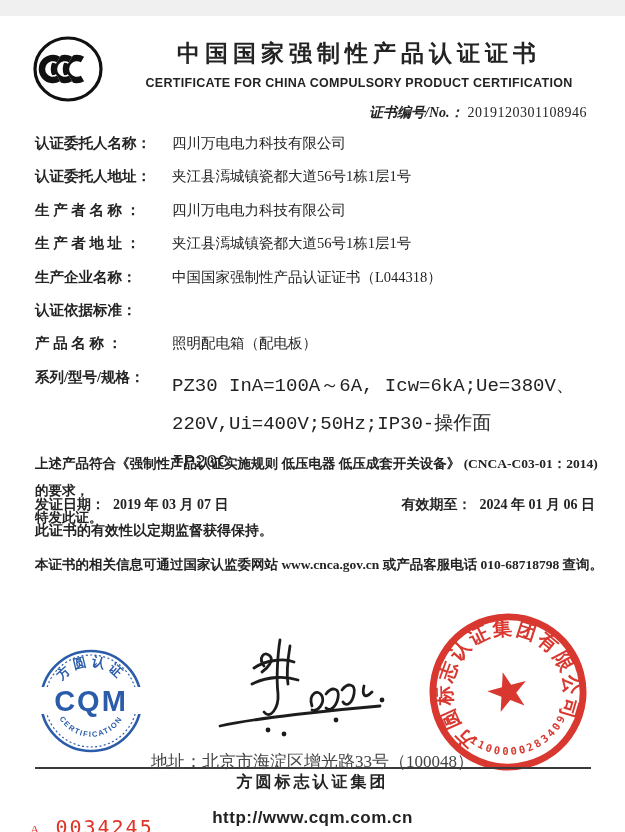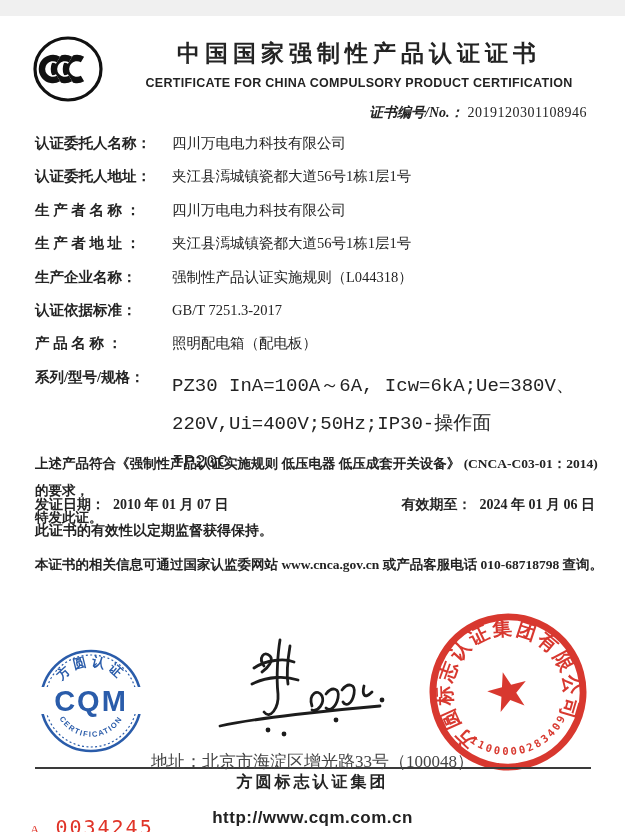--- a/index.html
+++ b/index.html
@@ -86,43 +86,42 @@
     <div class="frow">
       <span class="lbl">生 产 者 名 称 ：</span>
       <span class="val">四川万电电力科技有限公司</span>
     </div>
     <div class="frow">
       <span class="lbl">生 产 者 地 址 ：</span>
       <span class="val">夹江县漹城镇瓷都大道56号1栋1层1号</span>
     </div>
     <div class="frow">
       <span class="lbl">生产企业名称：</span>
-      <span class="val">强制性产品认证实施规则（L044318）</span>
+      <span class="val">中国国家强制性产品认证证书（L044318）</span>
     </div>
     <div class="frow">
       <span class="lbl">认证依据标准：</span>
-      <span class="val">GB/T 7251.3-2017</span>
     </div>
     <div class="frow">
       <span class="lbl">产 品 名 称 ：</span>
       <span class="val">照明配电箱（配电板）</span>
     </div>
     <div class="frow tall">
       <span class="lbl">系列/型号/规格：</span>
       <span class="val pre">PZ30 InA=100A～6A, Icw=6kA;Ue=380V、220V,Ui=400V;50Hz;IP30-操作面
 IP20C</span>
     </div>
   </div>
 
   <div class="statement">上述产品符合《强制性产品认证实施规则 低压电器 低压成套开关设备》 (CNCA-C03-01：2014)的要求，
 特发此证。</div>
 
   <div class="dates">
     <span>
-      <span class="lab">发证日期：</span><span class="v">2010 年 01 月 07 日</span>
+      <span class="lab">发证日期：</span><span class="v">2019 年 03 月 07 日</span>
     </span>
     <span>
       <span class="lab">有效期至：</span><span class="v">2024 年 01 月 06 日</span>
     </span>
   </div>
 
   <div class="validity">此证书的有效性以定期监督获得保持。</div>
   <div class="infoline">本证书的相关信息可通过国家认监委网站 www.cnca.gov.cn 或产品客服电话 010-68718798 查询。</div>
 
   <svg class="cqm" width="106" height="106" viewBox="0 0 106 106">

